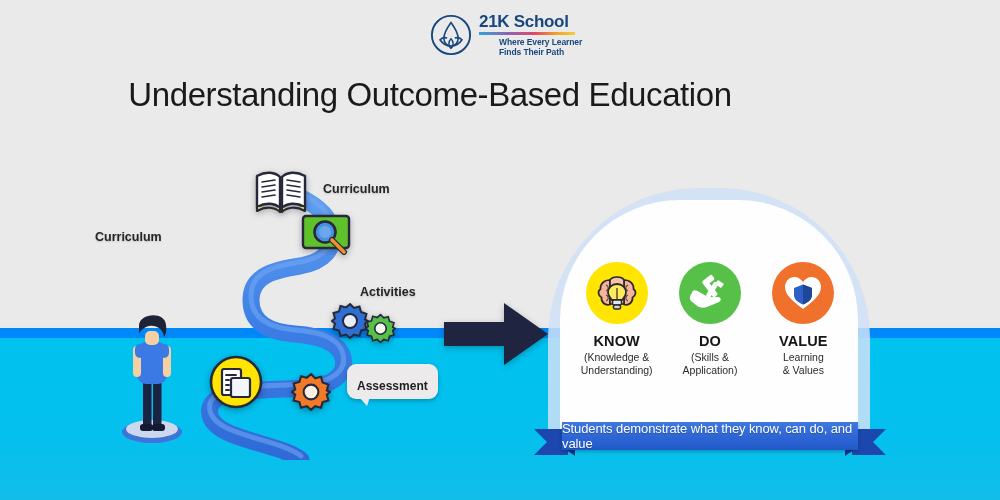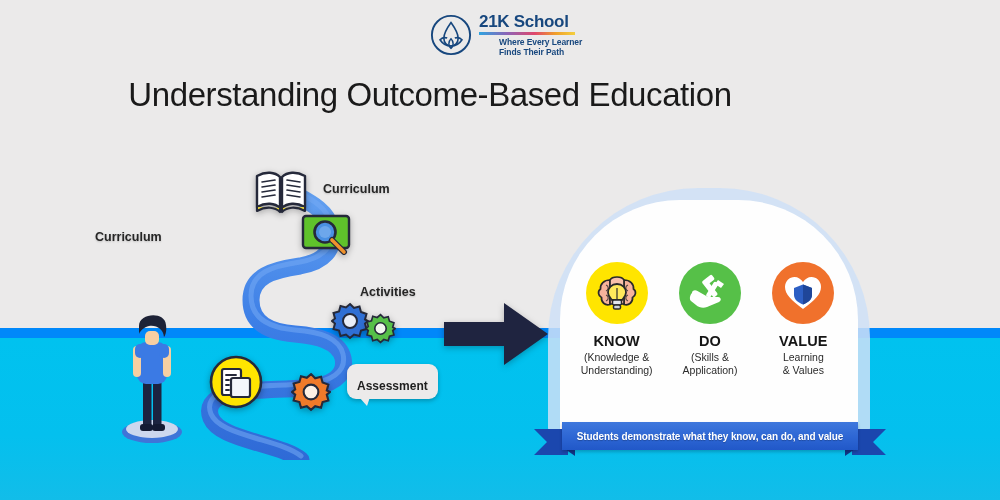--- a/index.html
+++ b/index.html
@@ -107,21 +107,21 @@
   .rbb-tail.r { right:0; clip-path:polygon(0 0,100% 0,calc(100% - 13px) 50%,100% 100%,0 100%); }
   .rbb-fold { position:absolute; top:25px; width:13px; height:9px; background:#123588; }
   .rbb-fold.l { left:28px;  clip-path:polygon(0 0,100% 0,100% 100%); }
   .rbb-fold.r { right:28px; clip-path:polygon(0 0,100% 0,0 100%); }
   .rbb-main {
     position:absolute; left:28px; top:0; width:296px; height:28px;
     background:linear-gradient(180deg,#3f78dd 0%, #2d66d4 55%, #2158c8 100%);
     display:flex; align-items:center; justify-content:center;
     box-shadow:0 2px 3px rgba(0,0,0,.2);
   }
-  .rbb-main span { color:#fff; font-size:10px; font-weight:bold; letter-spacing:-.1px;
+  .rbb-main span { color:#fff; font-size:13px; font-weight:normal; letter-spacing:-.1px;
                    text-shadow:0 1px 1px rgba(0,0,0,.25); }
 </style>
 </head>
 <body>
 
 <div id="stage">
 
   <div class="band-gray"></div>
   <div class="band-blue"></div>
   <div class="band-cyan"></div>

